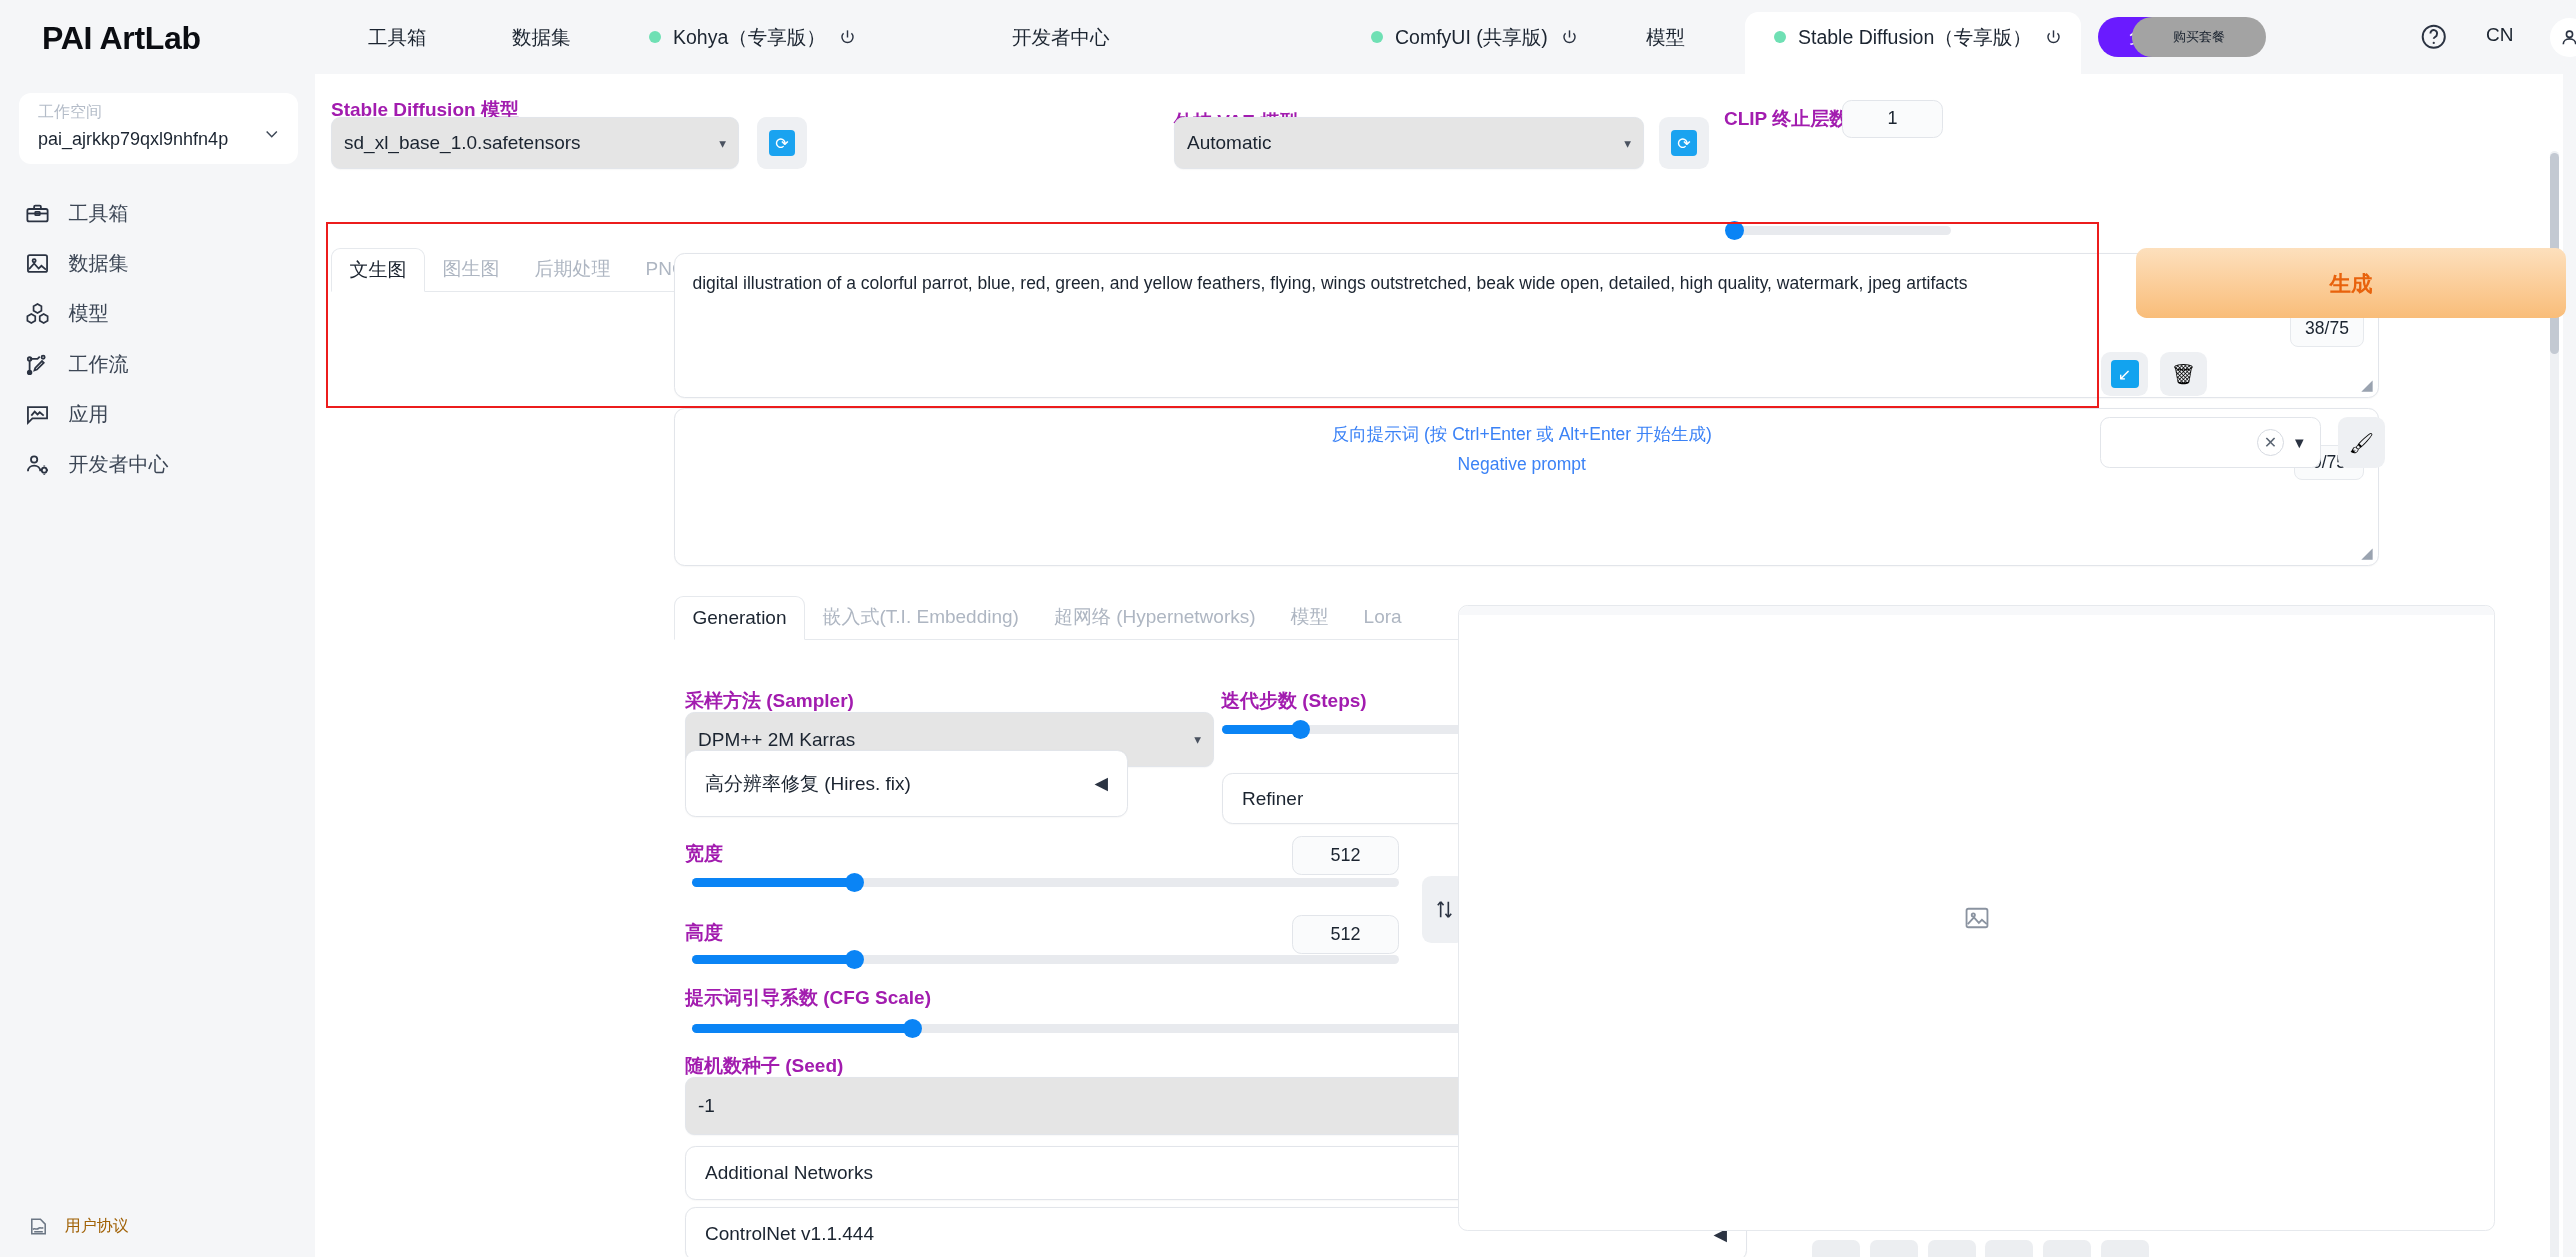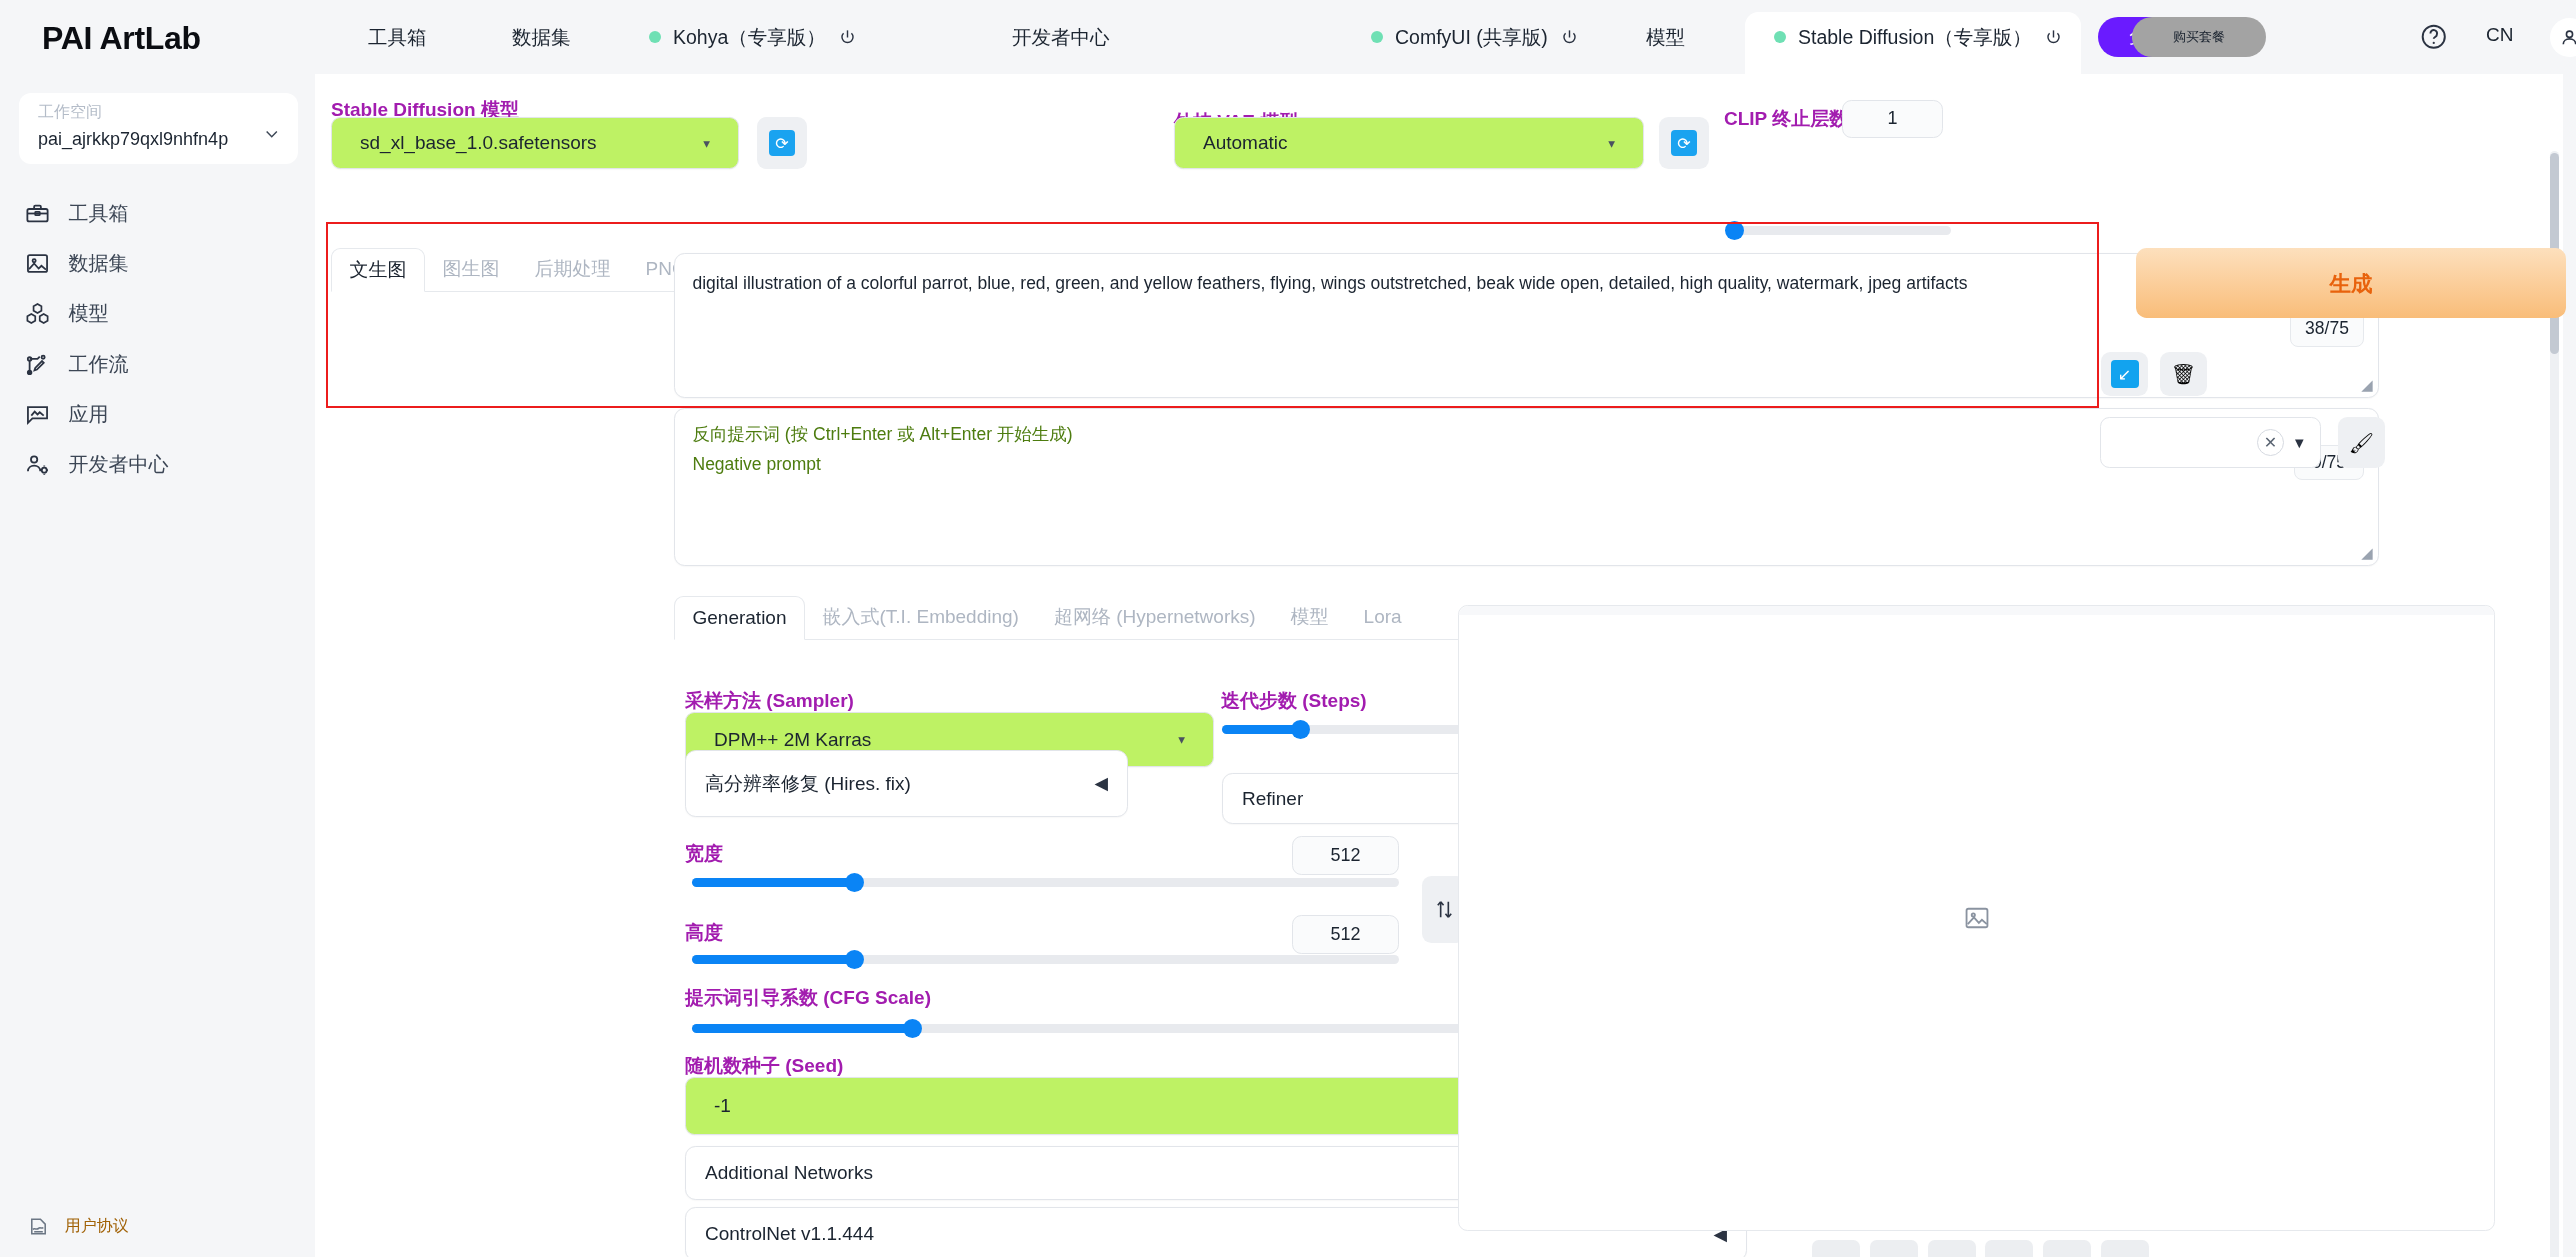--- a/index.html
+++ b/index.html
@@ -101,22 +101,22 @@
   }
   #scrollbar-thumb {
     position:absolute; right:4px; top:79px; width:9.4px; height:201px;
     background:#c3c9d2; border-radius:4.7px; cursor:pointer;
   }
 
   .field-label {
     font-size:19px; color:#a21caf; font-weight:700;
   }
   .select-box {
-    background:#bef264; border:0.7px solid #e2e5ea; border-radius:9.4px;
-    display:flex; align-items:center; padding:0 28px;
+    background:#e5e5e5; border:0.7px solid #e2e5ea; border-radius:9.4px;
+    display:flex; align-items:center; padding:0 12px;
     font-size:19px; color:#1b2430; cursor:pointer;
     box-shadow:0 0.7px 1.3px rgba(0,0,0,0.03);
   }
   .select-box .caret {
     margin-left:auto; font-size:13.4px; color:#4a5260;
   }
   .refresh-btn {
     background:#eef0f3; border-radius:9.4px;
     display:flex; align-items:center; justify-content:center; cursor:pointer;
   }
@@ -162,21 +162,21 @@
   }
 
   .textarea-box {
     position:absolute; background:#ffffff; border:0.7px solid #e2e5ea;
     border-radius:10.7px; box-shadow:0 0.7px 1.3px rgba(0,0,0,0.03);
   }
   .ta-text {
     position:absolute; left:17.5px; top:16px; right:27px;
     font-size:17.5px; color:#1b2430; line-height:1.5;
   }
-  .ta-placeholder { color:#4d7c0f; }
+  .ta-placeholder { color:#3b82f6;text-align:center; }
   .counter {
     position:absolute; background:#fafbfc; border:0.7px solid #e6e9ed;
     border-radius:8px; display:flex; align-items:center; justify-content:center;
     font-size:17.5px; color:#1b2430;
   }
   .resize-grip {
     position:absolute; right:5.4px; bottom:4px;
     font-size:14.8px; color:#9aa3b0; transform:rotate(0deg);
   }
 

